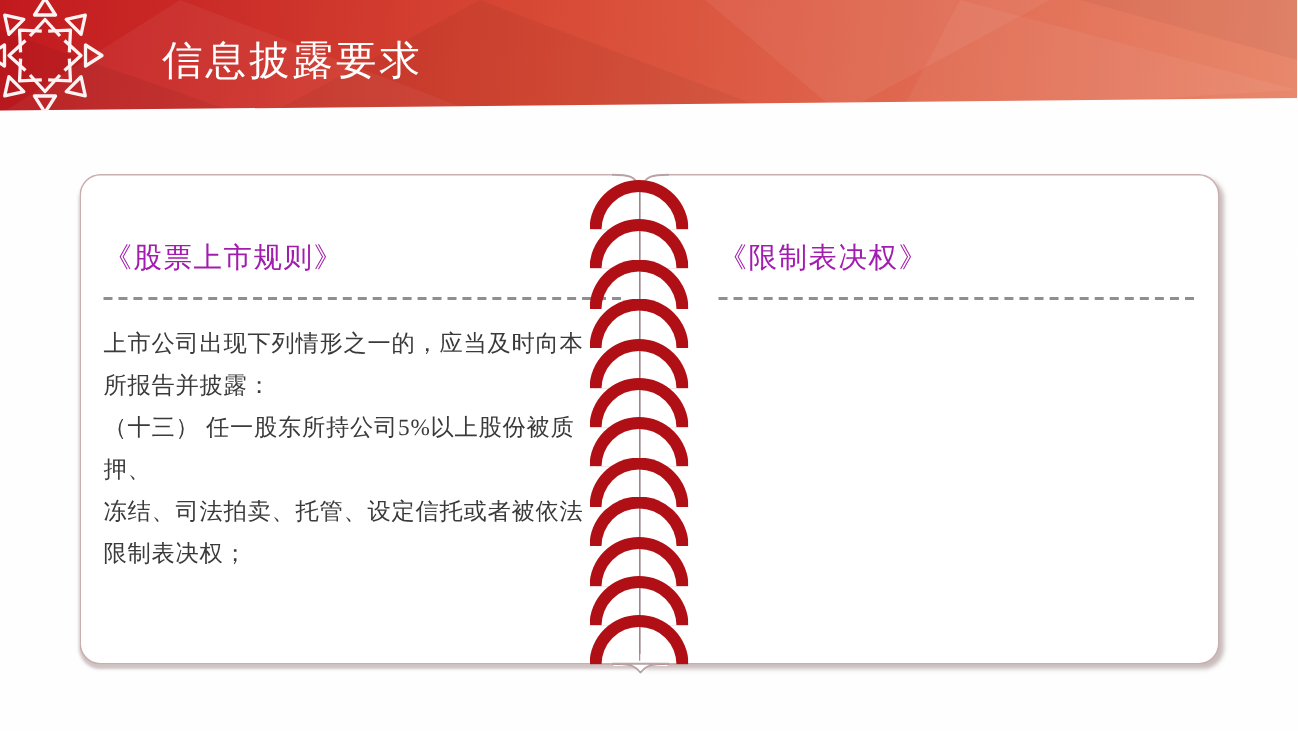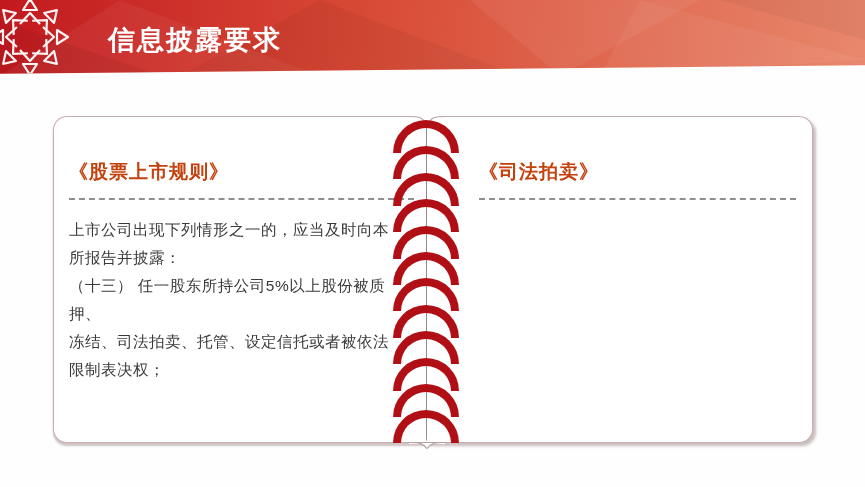--- a/index.html
+++ b/index.html
@@ -18,21 +18,21 @@
   
   .header{
     position:absolute;left:0;top:0;width:865px;height:76px;
     background:linear-gradient(96deg,var(--header-gradient-start) 0%,var(--header-gradient-mid) 42%,var(--header-gradient-end) 100%);
     clip-path:polygon(0 0,100% 0,100% 86%,0 97%);
   }
   .facets{position:absolute;left:0;top:0;width:100%;height:100%;pointer-events:none;}
   .logo{position:absolute;left:0;top:0;}
   .slide-title{
     position:absolute;left:108px;top:22px;
-    color:#ffffff;font-size:27px;font-weight:bold;letter-spacing:2px;
+    color:#ffffff;font-size:27px;font-weight:normal;letter-spacing:2px;
   }
 
   
   .book{position:absolute;left:53px;top:116px;width:760px;height:327px;}
   .page{
     position:absolute;top:0;height:327px;background:#ffffff;
     border:1px solid var(--card-border);
   }
   .page-left{
     left:0;width:374px;border-radius:14px 0 0 14px;border-right-color:#a99093;
@@ -55,28 +55,28 @@
     position:absolute;left:340px;width:66px;height:33px;
     border:8px solid var(--binding-red);border-bottom:none;
     border-radius:66px 66px 0 0;
   }
 
   
   .page-inner{position:relative;height:100%;}
   .page-left .page-inner{padding:42px 12px 0 15px;}
   .page-right .page-inner{padding:42px 16px 0 52px;}
   .page-title{
-    font-size:19px;font-weight:700;color:#c2410c;letter-spacing:1px;
+    font-size:19px;font-weight:400;color:#a21caf;letter-spacing:1px;
   }
   .divider{
     margin-top:13px;height:0;border-bottom:2px dashed #8f8f8f;
   }
   .page-body{
     margin-top:16px;font-size:15.5px;line-height:28px;color:var(--body-text);
-    white-space:pre-line;letter-spacing:.5px;
+    white-space:pre-line;letter-spacing:.5px;font-family:Liberation Serif, serif;
   }
 </style>
 </head>
 <body>
 
 <div class="slide">
 
   <div class="header">
     <svg class="facets" width="865" height="76" viewBox="0 0 865 76" preserveAspectRatio="none">
       <polygon points="120,0 320,76 0,76" fill="#ffffff" opacity="0.05"></polygon>
@@ -136,21 +136,21 @@
         <p class="page-body">上市公司出现下列情形之一的，应当及时向本
 所报告并披露：
 （十三） 任一股东所持公司5%以上股份被质押、
 冻结、司法拍卖、托管、设定信托或者被依法
 限制表决权；</p>
       </div>
     </section>
 
     <section class="page page-right">
       <div class="page-inner">
-        <h2 class="page-title">《司法拍卖》</h2>
+        <h2 class="page-title">《限制表决权》</h2>
         <div class="divider"></div>
       </div>
     </section>
 
     <div class="seam"></div>
 
     <svg class="notch notch-top" width="38" height="12" viewBox="0 0 38 12">
       <rect x="1" y="0" width="36" height="3.5" fill="#ffffff"></rect>
       <path d="M0,1.5 C12,1.5 15,2.5 19,10 C23,2.5 26,1.5 38,1.5" fill="#ffffff" stroke="#b9a2a5" stroke-width="1.2"></path>
     </svg>

